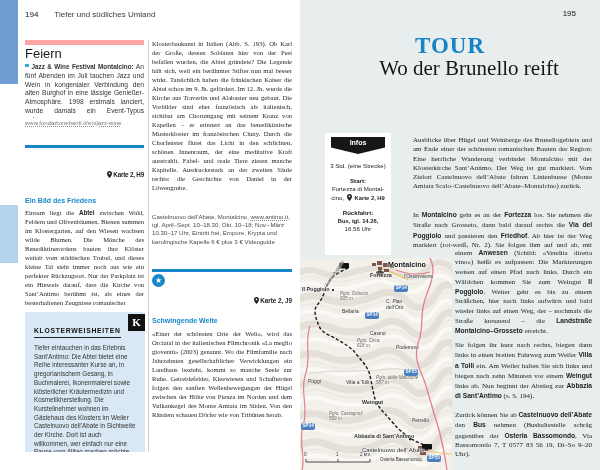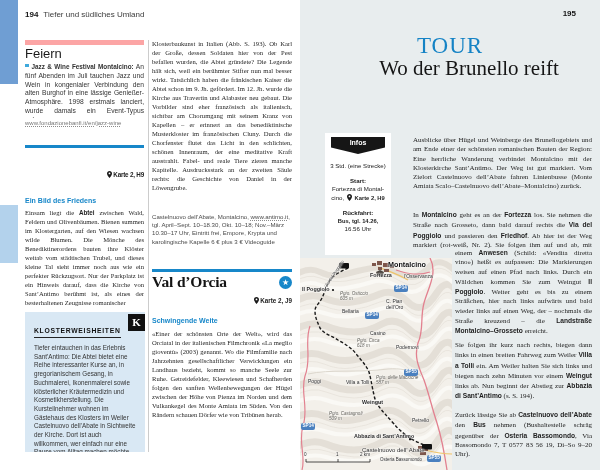--- a/index.html
+++ b/index.html
@@ -8,22 +8,22 @@
   .abs{position:absolute}
   .ser{font-family:"Liberation Serif",serif}
   .just{text-align:justify}
   .ovh{overflow:hidden}
   .b{font-family:"Liberation Sans",sans-serif;font-weight:700;font-size:.95em}
   .u{text-decoration:underline dotted #8a8a8a;text-underline-offset:1px}
 
   
   .tab{position:absolute;width:18px}
   .hdr{font-size:8px;color:#3a3a3a}
-  .hdr .no{font-weight:700;color:#141414;margin-right:5px}
-  .pgno{font-size:8px;font-weight:700;color:#141414}
+  .hdr .no{font-weight:400;color:#141414;margin-right:16px}
+  .pgno{font-size:8px;font-weight:400;color:#141414}
   .vdiv{position:absolute;width:1px;background:#cccccc}
 
   
   .sect-title{border-top:5px solid #fca5a5;padding-top:1px;font-size:13px;color:#1a1a1a}
   .bullet{display:inline-block;width:3.5px;height:3.5px;background:#3fa9dc;margin-right:3px;vertical-align:2px}
   .smallpara{font-size:6.7px;line-height:8.8px;color:#333}
   .linktxt{font-size:6px;color:#777}
   .rule-accent{height:2.5px;background:var(--accent)}
   .h1{font-size:15.5px;line-height:16px;font-weight:700;color:#141414;letter-spacing:-.2px}
   .karte{font-size:6.3px;font-weight:700;color:#222;white-space:nowrap}
@@ -34,21 +34,21 @@
   .kbox-title{display:inline-block;font-size:6.8px;font-weight:700;letter-spacing:.7px;color:#111;
     border-bottom:1px solid #222;padding-bottom:3px}
   .kbadge{position:absolute;top:2px;right:0;width:17px;height:17px;background:#111;color:#fff;
     font-family:"Liberation Serif",serif;font-weight:700;font-size:11px;line-height:17px;text-align:center}
   .kbody{margin-top:6px;font-size:6.3px;line-height:8.7px;color:#333}
   .staricon{width:13px;height:13px;border-radius:50%;background:var(--accent);color:#fff;
     font-size:8px;line-height:13px;text-align:center;flex:0 0 auto}
 
   
   .rpage{position:absolute;left:300px;top:0;width:300px;height:470px;background:#e8edee}
-  .kicker{font-family:"Liberation Serif",serif;font-weight:400;font-size:23px;letter-spacing:1px;color:#1583c5;text-align:center}
+  .kicker{font-family:"Liberation Serif",serif;font-weight:700;font-size:23px;letter-spacing:1px;color:#1583c5;text-align:center}
   .tourtitle{font-family:"Liberation Serif",serif;font-size:21px;color:#161616;text-align:center}
   .toursub{font-size:7.3px;font-weight:700;letter-spacing:.5px;color:#1a1a1a;text-align:center}
   .infocard{position:absolute;left:25px;top:133px;width:66px;height:122px;background:#fff}
   .infobanner{position:absolute;left:6px;right:6px;top:4px;height:17px;background:#161616;color:#fff;
     text-align:center;font-weight:700;font-size:7px;line-height:11px;
     clip-path:polygon(0 0,100% 0,100% 62%,50% 100%,0 62%)}
   .infobody{margin-top:29px;text-align:center;font-size:6.1px;line-height:8.2px;color:#222}
   .infobody .lbl{font-weight:700;margin-top:7px}
   .rbody{font-family:"Liberation Serif",serif;font-size:7px;line-height:9.3px;color:#1d1d1d}
 
@@ -104,21 +104,20 @@
     <span class="kbox-title">KLOSTERWEISHEITEN</span>
     <span class="kbadge">K</span>
     <div class="kbody">Tiefer eintauchen in das Erlebnis Sant’Antimo: Die Abtei bietet eine Reihe interessanter Kurse an, in gregorianischem Gesang, in Buchmalerei, Ikonenmalerei sowie klösterlicher Kräutermedizin und Kosmetikherstellung. Die Kursteilnehmer wohnen im Gästehaus des Klosters im Weiler Castelnuovo dell’Abate in Sichtweite der Kirche. Dort ist auch willkommen, wer einfach nur eine Pause vom Alltag machen möchte.</div>
   </div>
 
   <div class="abs ser bodytxt just ovh" style="left:152px;top:39px;width:140px;height:173px">Klosterbaukunst in Italien (Abb. S. 193). Ob Karl der Große, dessen Soldaten hier von der Pest befallen wurden, die Abtei gründete? Die Legende hält sich, weil ein berühmter Stifter nun mal besser wirkt. Tatsächlich haben die fränkischen Kaiser die Abtei schon im 9. Jh. gefördert. Im 12. Jh. wurde die Kirche aus Travertin und Alabaster neu gebaut. Die Vorbilder sind eher französisch als italienisch, sichtbar am Chorumgang mit seinem Kranz von Kapellen – er erinnert an das benediktinische Musterkloster im französischen Cluny. Durch die Chorfenster flutet das Licht in den schlichten, schönen Innenraum, der eine meditative Kraft ausstrahlt. Fabel- und reale Tiere zieren manche Kapitelle. Ausdrucksstark an der zweiten Säule rechts: die Geschichte von Daniel in der Löwengrube.</div>
   <div class="abs infosmall ovh" style="left:152px;top:213px;width:140px;height:43px"><span>Castelnuovo dell’Abate, Montalcino, </span><span class="u">www.antimo.it</span><span>, tgl. April–Sept. 10–18.30, Okt. 10–18; Nov.–März 10.30–17 Uhr, Eintritt frei, Empore, Krypta und karolingische Kapelle 6 € plus 3 € Videoguide</span></div>
 
   <div class="abs rule-accent" style="left:152px;top:269px;width:140px"></div>
   <div class="abs" style="left:152px;top:274px;width:140px;display:flex;justify-content:space-between;align-items:center">
-    <span class="ser h1">Val d’Orcia</span>
     <span class="staricon">★</span>
   </div>
   <div class="abs karte" style="left:152px;top:297px;width:140px;text-align:right">
     <svg class="pin" width="5" height="7" viewBox="0 0 5 7">
         <path d="M2.5 0C1.1 0 0 1.1 0 2.4 0 4 2.5 7 2.5 7S5 4 5 2.4C5 1.1 3.9 0 2.5 0z" fill="#1a1a1a"></path>
         <circle cx="2.5" cy="2.4" r="0.9" fill="#fff"></circle>
       </svg><span>Karte 2, J9</span>
   </div>
   <div class="abs subhead" style="left:152px;top:317px;width:140px">Schwingende Weite</div>
   <div class="abs ser bodytxt just ovh" style="left:152px;top:329px;width:140px;height:122px">«Einer der schönsten Orte der Welt», wird das Orciatal in der italienischen Filmchronik «La meglio gioventù» (2003) genannt. Wo die Filmfamilie nach Jahrzehnten gesellschaftlicher Verwicklungen ein Landhaus bezieht, kommt so manche Seele zur Ruhe. Getreidefelder, Kleewiesen und Schafherden folgen den sanften Wellenbewegungen der Hügel zwischen der Höhe von Pienza im Norden und dem Vulkankegel des Monte Amiata im Süden. Von den Rändern schauen Dörfer wie von Tribünen herab.</div>
@@ -257,15 +256,15 @@
       
       <span class="ml" style="left:4px;top:194px;font-size:4.6px">0</span>
       <span class="ml" style="left:36px;top:194px;font-size:4.6px">1</span>
       <span class="ml" style="left:60px;top:194px;font-size:4.6px">2 km</span>
     </div>
 
     <div class="abs rbody just ovh" style="left:113px;top:136px;width:179px;height:66px"><span>Ausblicke über Hügel und Weinberge des Brunellogebiets und am Ende einer der schönsten romanischen Bauten der Region: Eine herrliche Wanderung verbindet Montalcino mit der Klosterkirche Sant’Antimo. Der Weg ist gut markiert. Vom Zielort Castelnuovo dell’Abate fahren Linienbusse (Monte Amiata Scalo–Castelnuovo dell’Abate–Montalcino) zurück.</span></div>
     <div class="abs rbody just ovh" style="left:113px;top:210px;width:179px;height:38px"><span>In </span><span class="b">Montalcino</span><span> geht es an der </span><span class="b">Fortezza</span><span> los. Sie nehmen die Straße nach Grosseto, dann bald darauf rechts die </span><span class="b">Via del Poggiolo</span><span> und passieren den </span><span class="b">Friedhof</span><span>. Ab hier ist der Weg markiert (rot-weiß, Nr. 2). Sie folgen ihm auf und ab, mit schönen Blicken auf Montalcino. Etwa 100 m hinter</span></div>
     <div class="abs rbody just ovh" style="left:155px;top:248px;width:137px;height:93px"><span>einem </span><span class="b">Anwesen</span><span> (Schild: «Vendita diretta vino») heißt es aufpassen: Die Markierungen weisen auf einen Pfad nach links. Durch ein Wäldchen kommen Sie zum Weingut </span><span class="b">Il Poggiolo</span><span>. Weiter geht es bis zu einem Sträßchen, hier nach links aufwärts und bald wieder links auf einen Weg, der – nochmals die Straße kreuzend – die </span><span class="b">Landstraße Montalcino–Grosseto</span><span> erreicht.</span></div>
     <div class="abs rbody just ovh" style="left:155px;top:341px;width:137px;height:66px"><span>Sie folgen ihr kurz nach rechts, biegen dann links in einen breiten Fahrweg zum Weiler </span><span class="b">Villa a Tolli</span><span> ein. Am Weiler halten Sie sich links und biegen nach zehn Minuten vor einem </span><span class="b">Weingut</span><span> links ab. Nun beginnt der Abstieg zur </span><span class="b">Abbazia di Sant’Antimo</span><span> (s. S. 194).</span></div>
-    <div class="abs rbody just ovh" style="left:155px;top:410px;width:137px;height:50px"><span>Zurück lässige Sie ab </span><span class="b">Castelnuovo dell’Abate</span><span> den </span><span class="b">Bus</span><span> nehmen (Bushaltestelle schräg gegenüber der </span><span class="b">Osteria Bassomondo</span><span>, Via Bassomondo 7, T 0577 83 56 19, Di–So 9–20 Uhr).</span></div>
+    <div class="abs rbody just ovh" style="left:155px;top:410px;width:137px;height:50px"><span>Zurück können Sie ab </span><span class="b">Castelnuovo dell’Abate</span><span> den </span><span class="b">Bus</span><span> nehmen (Bushaltestelle schräg gegenüber der </span><span class="b">Osteria Bassomondo</span><span>, Via Bassomondo 7, T 0577 83 56 19, Di–So 9–20 Uhr).</span></div>
   </div>
 </div>
 
 </body></html>

